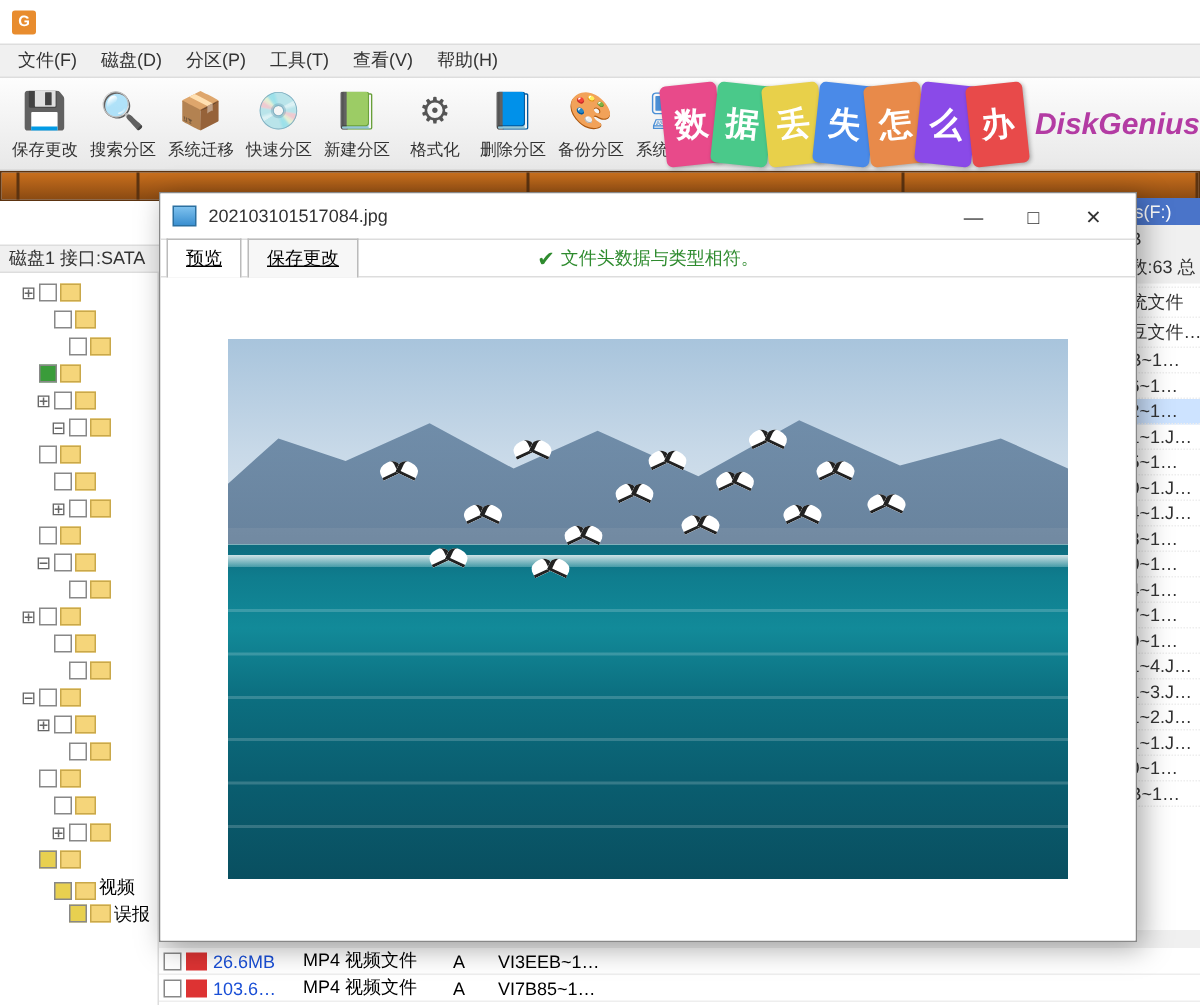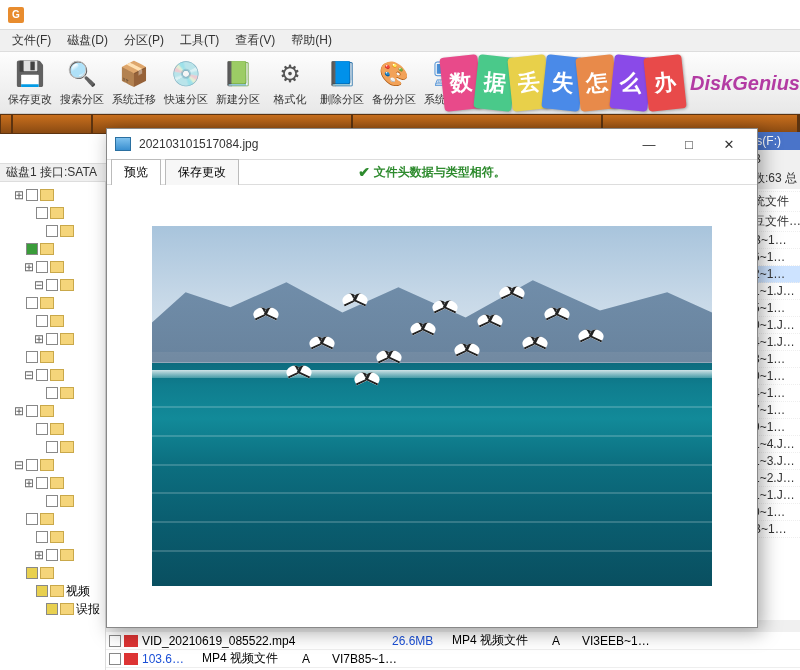--- a/index.html
+++ b/index.html
@@ -59,23 +59,23 @@
 .btmrows .fsize { flex:0 0 60px; color:#1a4fd6; }
 .btmrows .ftype { flex:0 0 100px; }
 
 
 .preview { position:absolute; left:106px; top:128px; width:652px; height:500px; background:#fff; border:1px solid #888; box-shadow:4px 4px 18px rgba(0,0,0,.35); display:flex; flex-direction:column; }
 .pv-title { height:30px; display:flex; align-items:center; padding:0 8px; background:#fff; }
 .pv-title .pic { width:16px; height:14px; background:linear-gradient(#7ec1ee,#3a8fd0); margin-right:8px; border:1px solid #2a6fa0; }
 .pv-title .name { flex:1; color:#333; }
 .pv-title .btn { width:40px; height:28px; display:flex; align-items:center; justify-content:center; cursor:pointer; color:#333; font-size:13px; }
 .pv-tabs { height:26px; display:flex; align-items:center; background:#fff; border-top:1px solid #ddd; border-bottom:1px solid #ddd; position:relative; }
-.pv-tabs .tab { padding:4px 12px; border:1px solid #bbb; background:#f7f7f7; margin-left:4px; cursor:pointer; border-bottom:none; }
+.pv-tabs .tab { padding:4px 12px; border:1px solid #bbb; background:#f7f7f7; margin-left:4px; cursor:pointer; border-bottom:none;text-decoration:underline; }
 .pv-tabs .tab.active { background:#fff; }
-.pv-msg { position:absolute; left:50%; transform:translateX(-50%); color:#2e8b2e; font-weight:bold; display:flex; align-items:center; }
+.pv-msg { position:absolute; left:50%; transform:translateX(-50%); color:#2e8b2e; font-weight:normal; display:flex; align-items:center; }
 .pv-msg::before { content:"✔"; color:#2e8b2e; margin-right:4px; font-size:14px; }
 .pv-body { flex:1; background:#fff; display:flex; align-items:center; justify-content:center; padding:20px; }
 .photo { width:560px; height:360px; position:relative; overflow:hidden; }
 .sky { position:absolute; inset:0 0 65% 0; background:linear-gradient(#a8c4dc 0%,#c8d9e8 60%,#d8e4ee 100%); }
 .mtn { position:absolute; bottom:62%; left:0; right:0; height:28%; background:linear-gradient(#5a7a9a,#426282); clip-path:polygon(0 60%,6% 30%,14% 45%,24% 20%,34% 50%,44% 25%,56% 55%,68% 18%,80% 48%,92% 30%,100% 50%,100% 100%,0 100%); opacity:.75; }
 .sea { position:absolute; inset:38% 0 0 0; background:linear-gradient(#0d6b7e 0%,#0f7d8e 10%,#128a99 25%,#0c6f80 45%,#0a5e70 70%,#094f60 100%); }
 .foam { position:absolute; top:40%; left:0; right:0; height:8px; background:linear-gradient(rgba(255,255,255,.8),rgba(200,240,240,.3)); }
 .wave { position:absolute; left:0; right:0; height:2px; background:rgba(255,255,255,.18); }
 .bird { position:absolute; width:26px; height:16px; }
 .bird::before, .bird::after { content:""; position:absolute; background:#fff; border-radius:50% 50% 0 0; }
@@ -272,21 +272,21 @@
     <div class="row" style="padding-left: 32px;">
       <span class="exp">⊞</span>
       <span class="chk"></span>
       <span class="ico"></span>
     </div>
     <div class="row" style="padding-left: 12px;">
       <span class="exp"></span>
       <span class="chk y"></span>
       <span class="ico"></span>
     </div>
-    <div class="row" style="padding-left: 22px;">
+    <div class="row" style="padding-left: 22px; align-items: flex-end;">
       <span class="exp"></span>
       <span class="chk y"></span>
       <span class="ico"></span>
       <span>视频</span>
     </div>
     <div class="row" style="padding-left: 32px;">
       <span class="exp"></span>
       <span class="chk y"></span>
       <span class="ico"></span>
       <span>误报</span>
@@ -319,21 +319,20 @@
       <div class="line">1~1.J…</div>
       <div class="line">0~1…</div>
       <div class="line">B~1…</div>
     </div>
 </div>
 
 <div class="btmrows" id="btm">
     <div class="r">
       <span class="ic2"></span>
       <span class="mov"></span>
-      <span class="fname">VID_20210619_085522.mp4</span>
       <span class="fsize">26.6MB</span>
       <span class="ftype">MP4 视频文件</span>
       <span style="flex:0 0 30px">A</span>
       <span>VI3EEB~1…</span>
     </div>
     <div class="r">
       <span class="ic2"></span>
       <span class="mov"></span>
       <span class="fsize">103.6…</span>
       <span class="ftype">MP4 视频文件</span>

